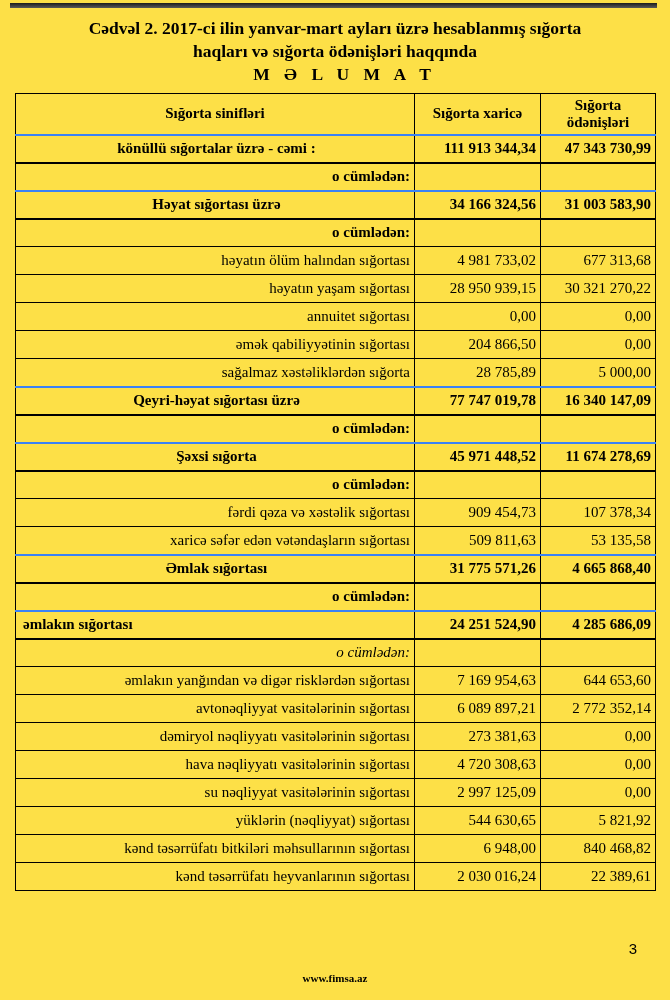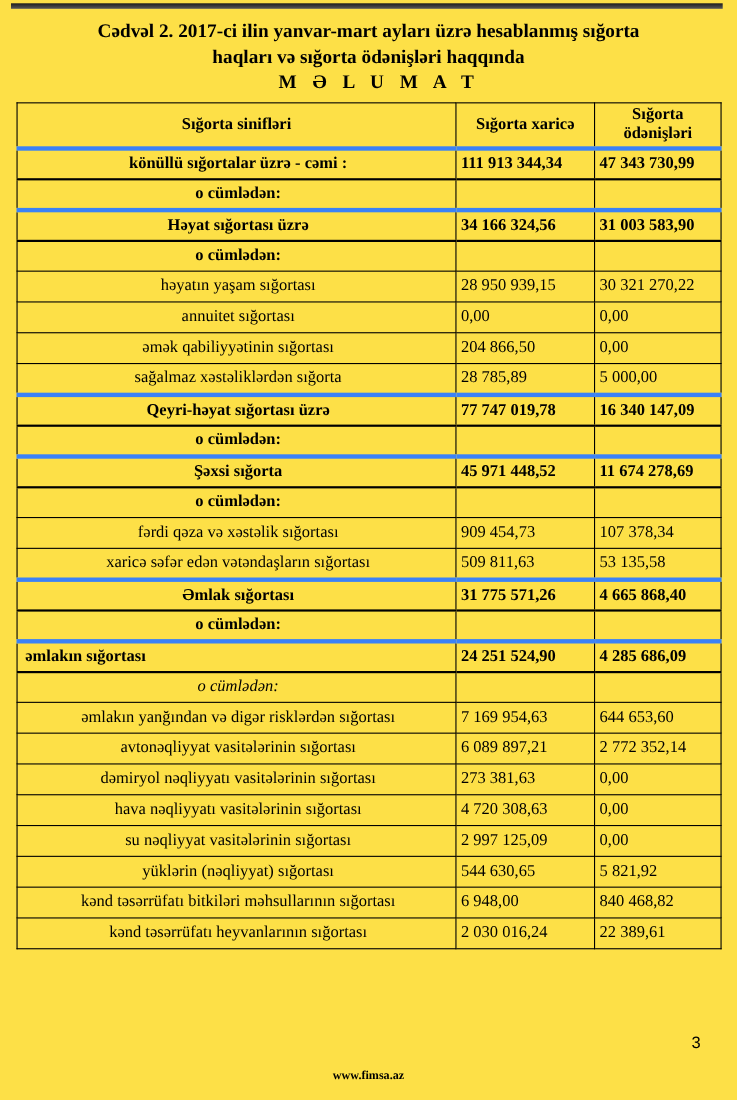--- a/index.html
+++ b/index.html
@@ -31,25 +31,25 @@
   th, td {
     border:1px solid #000;
     font-size:15px;
     vertical-align:middle;
     padding:0 4px;
     overflow:hidden;
   }
   thead tr { height:41px; }
   thead th { font-weight:bold; text-align:center; line-height:1.15; }
   tbody tr { height:28px; }
-  td.c-label { text-align:center; padding-left:7px; }
-  td.c-num { text-align:left; }
+  td.c-label { text-align:right; padding-left:7px; }
+  td.c-num { text-align:right; }
   tr.section td, tr.section-left td {
     font-weight:bold;
-    border-top:4px solid #3b82f6;
+    border-top:2px solid #3b82f6;
     border-bottom:2px solid #000;
   }
   tr.section td.c-label { text-align:center; }
   tr.section-left td.c-label { text-align:left; }
   tr.subhead td.c-label, tr.subhead-italic td.c-label { }
   tr.subhead td.c-label { font-weight:bold; }
   tr.subhead-italic td.c-label { font-style:italic; }
 
   .page-number {
     position:absolute; top:940px; right:33px;
@@ -101,20 +101,25 @@
           <td class="c-label">Həyat sığortası üzrə</td>
           <td class="c-num">34 166 324,56</td>
           <td class="c-num">31 003 583,90</td>
         </tr>
         <tr class="subhead">
           <td class="c-label">o cümlədən:</td>
           <td class="c-num"></td>
           <td class="c-num"></td>
         </tr>
         <tr class="item">
+          <td class="c-label">həyatın ölüm halından sığortası</td>
+          <td class="c-num">4 981 733,02</td>
+          <td class="c-num">677 313,68</td>
+        </tr>
+        <tr class="item">
           <td class="c-label">həyatın yaşam sığortası</td>
           <td class="c-num">28 950 939,15</td>
           <td class="c-num">30 321 270,22</td>
         </tr>
         <tr class="item">
           <td class="c-label">annuitet sığortası</td>
           <td class="c-num">0,00</td>
           <td class="c-num">0,00</td>
         </tr>
         <tr class="item">

